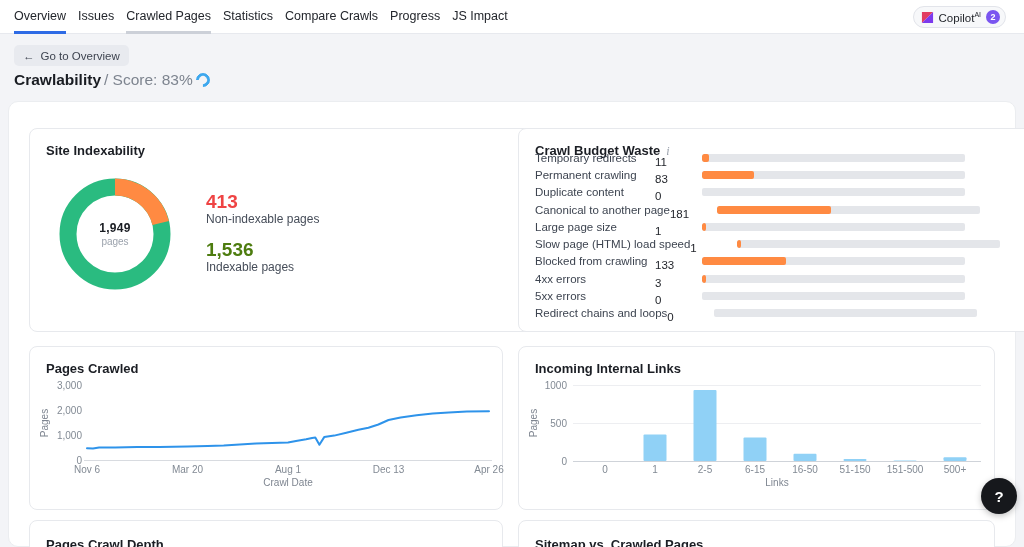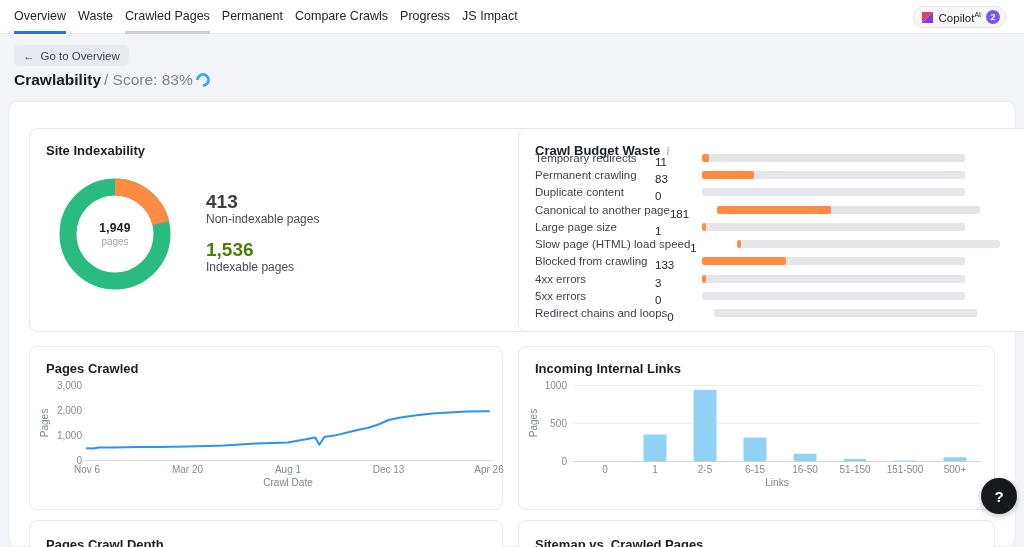--- a/index.html
+++ b/index.html
@@ -77,21 +77,21 @@
   .donut-green  { fill:none; stroke:#2abb80; stroke-width:17; }
   .donut-orange { fill:none; stroke:#ff8a42; stroke-width:17; }
   .donut-center {
     position:absolute; left:26px; top:46px; width:118px; height:118px;
     display:flex; flex-direction:column; align-items:center; justify-content:center;
   }
   .dc-num { font-size:12px; font-weight:bold; color:#191c22; letter-spacing:.3px; }
   .dc-sub { font-size:10px; color:#9ba2ac; margin-top:1px; }
   .donut-legend { position:absolute; left:176px; top:62px; }
   .leg-num { font-size:19px; font-weight:bold; line-height:21px; }
-  .leg-num.orange { color:#404040; }
+  .leg-num.orange { color:#ef4444; }
   .leg-num.green  { color:#4d7c0f; }
   .leg-label { font-size:12px; color:#464d59; line-height:15px; margin-bottom:12px; }
   
   .budget-rows { position:absolute; left:16px; top:20px; right:16px; }
   .brow { display:flex; align-items:center; height:17.3px; }
   .blabel { flex:0 0 120px; font-size:11.5px; color:#3d4450; white-space:nowrap; }
   .bval   { flex:0 0 33px; font-size:11.5px; color:#23262c; text-align:left;margin-top:8px; }
   .btrack { margin-left:14px; width:263px; height:8px; background:#e4e6ea; border-radius:2px; position:relative; overflow:hidden; }
   .bfill  { position:absolute; left:0; top:0; height:8px; background:#ff8a42; border-radius:2px; }
   
@@ -106,23 +106,23 @@
     display:flex; align-items:center; justify-content:center;
     box-shadow:0 2px 6px rgba(0,0,0,.25);
   }
 </style>
 </head>
 <body>
 
 <div class="topnav">
   <div class="tabs">
       <div class="tab active">Overview</div>
-      <div class="tab">Waste</div>
+      <div class="tab">Issues</div>
       <div class="tab hovered">Crawled Pages</div>
-      <div class="tab">Permanent</div>
+      <div class="tab">Statistics</div>
       <div class="tab">Compare Crawls</div>
       <div class="tab">Progress</div>
       <div class="tab">JS Impact</div>
     </div>
   <button class="copilot">
     <span style="display:flex;">
       <svg width="13" height="13" viewBox="0 0 14 14">
         <path d="M1,1 L13,1 L1,13 Z" fill="#e23d62"></path>
         <path d="M13,1 L13,13 L1,13 Z" fill="#7c3aed"></path>
       </svg>

